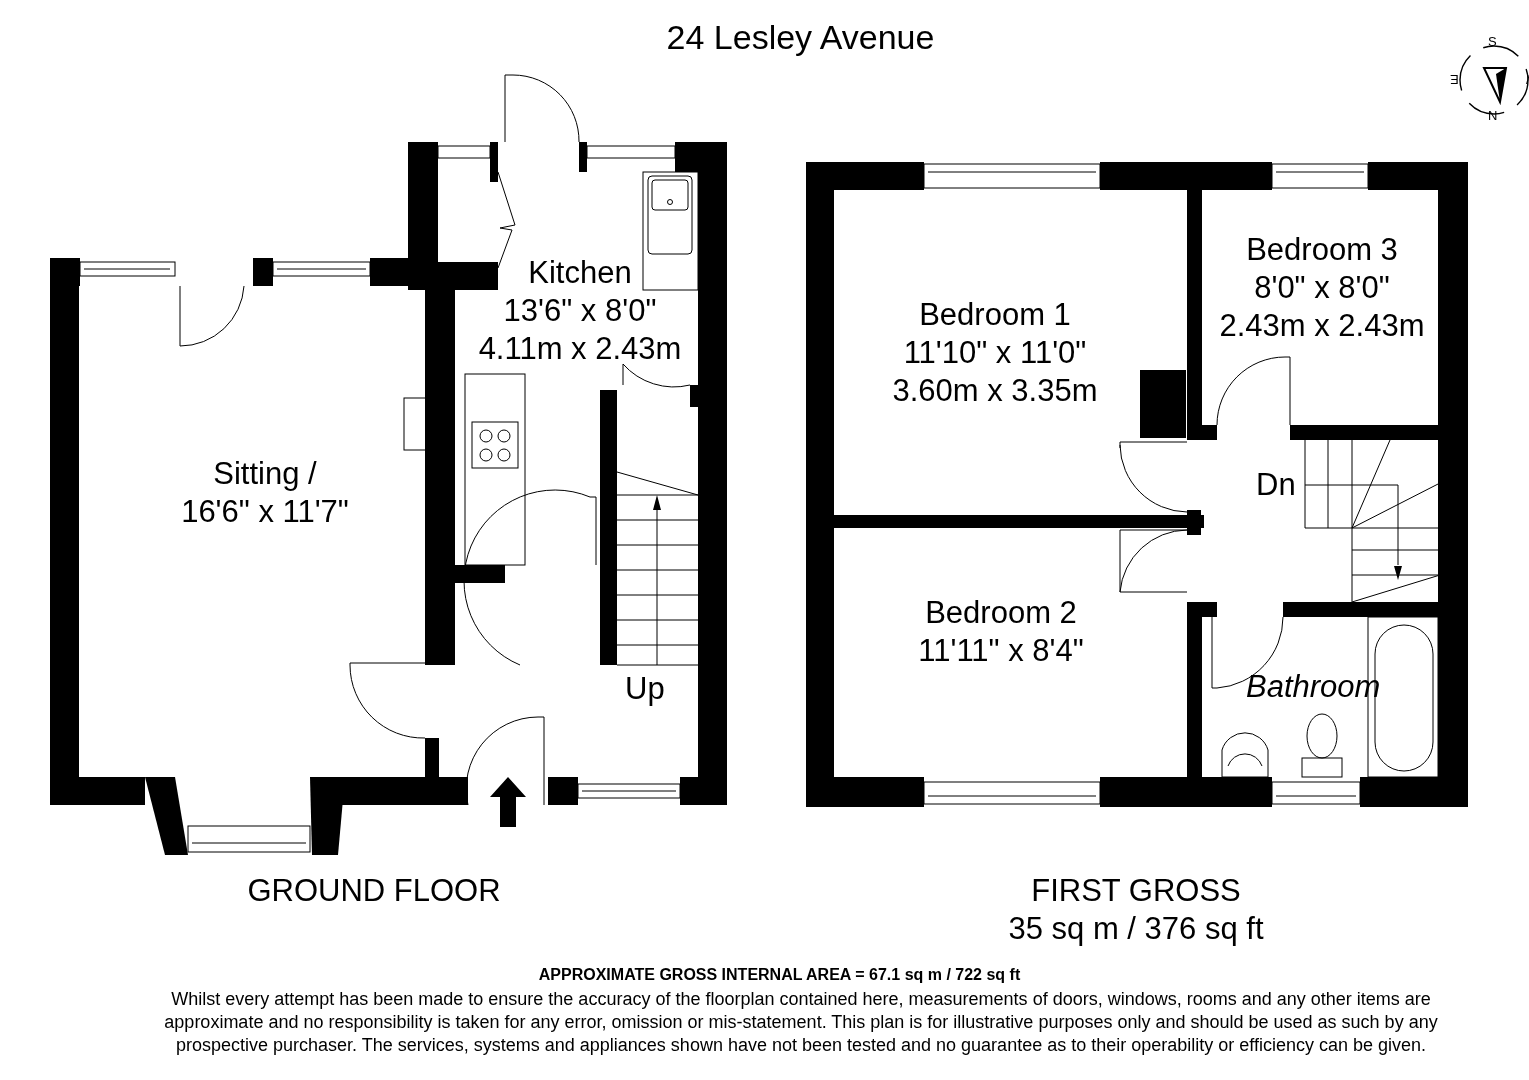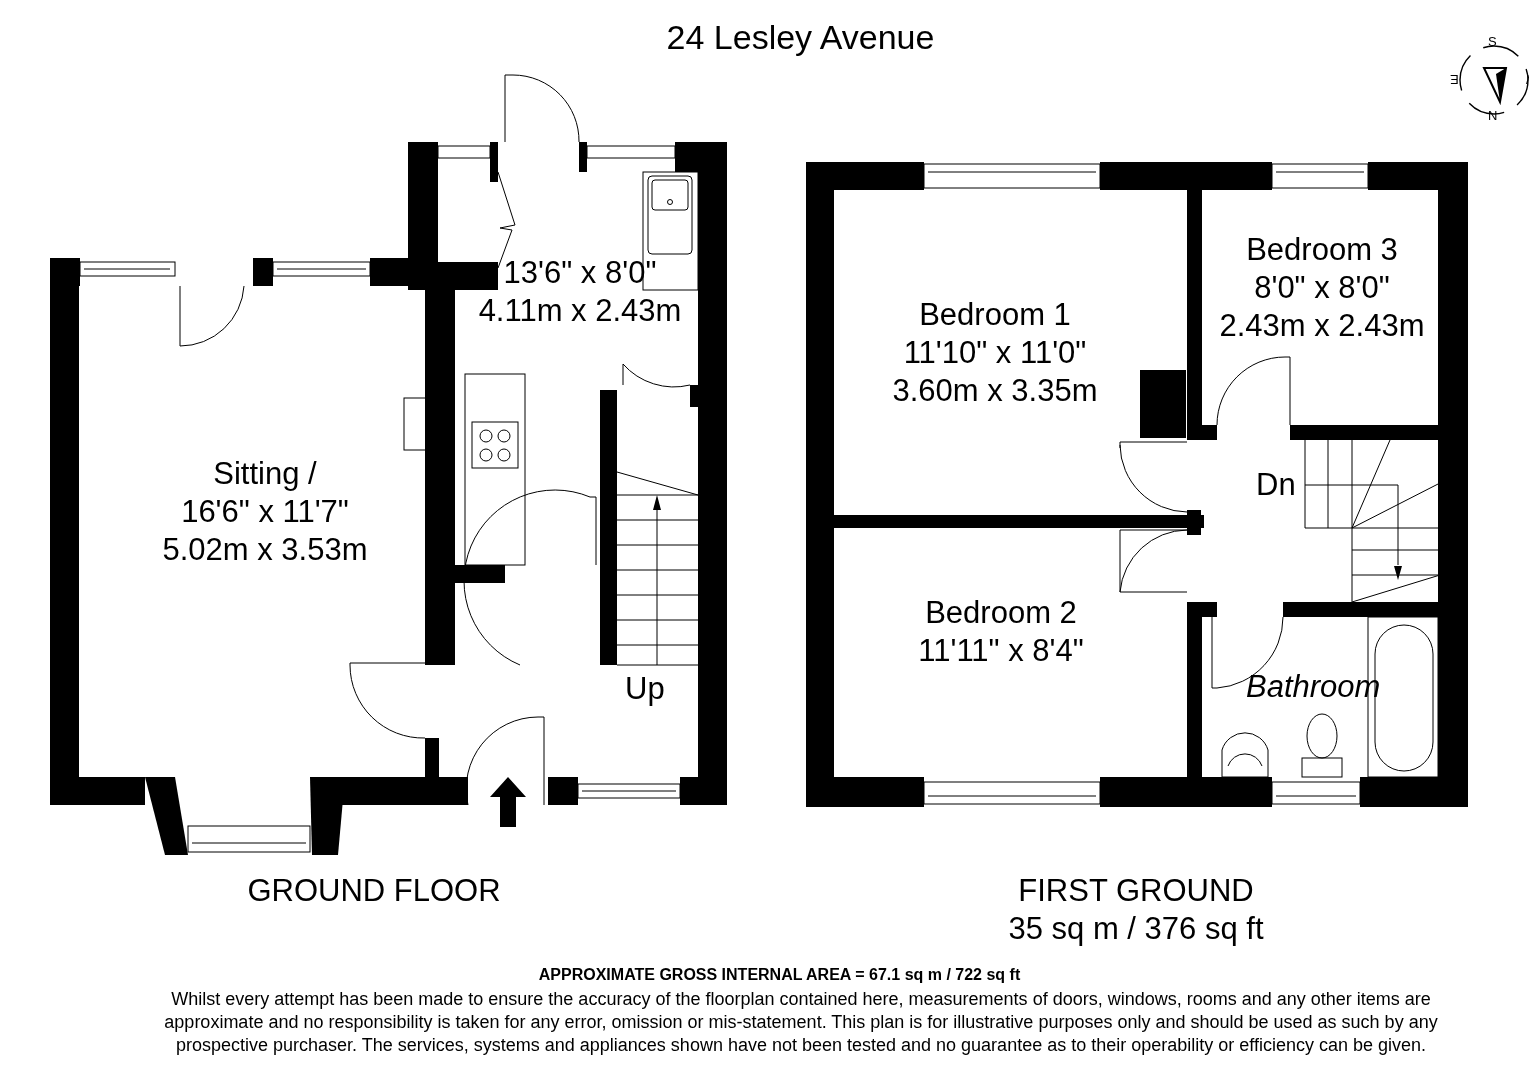--- a/index.html
+++ b/index.html
@@ -164,27 +164,27 @@
     <ellipse cx="1322" cy="736" rx="15" ry="22"></ellipse>
     <rect x="1302" y="758" width="40" height="19"></rect>
 
     <path d="M1222 777 L1222 750 A24 24 0 0 1 1268 750 L1268 777 Z"></path>
     <path d="M1228 766 A18 18 0 0 1 1262 766"></path>
   </g>
   <polygon points="1398,580 1394,566 1402,566" fill="#000"></polygon>
 </svg>
 
 <div class="room-label" style="left:462px;top:254px;width:236px;">
+  <div>Kitchen</div>
   <div>13'6" x 8'0"</div>
   <div>4.11m x 2.43m</div>
 </div>
 <div class="room-label" style="left:100px;top:455px;width:330px;">
   <div>Sitting /</div>
   <div>16'6" x 11'7"</div>
-  <div>5.02m x 3.53m</div>
 </div>
 <div class="room-label" style="left:625px;top:670px;">Up</div>
 
 <div class="room-label" style="left:860px;top:296px;width:270px;">
   <div>Bedroom 1</div>
   <div>11'10" x 11'0"</div>
   <div>3.60m x 3.35m</div>
 </div>
 <div class="room-label" style="left:1202px;top:231px;width:240px;">
   <div>Bedroom 3</div>
@@ -195,18 +195,18 @@
   <div>Bedroom 2</div>
   <div>11'11" x 8'4"</div>
 </div>
 <div class="room-label" style="left:1246px;top:668px;font-style:italic;">Bathroom</div>
 <div class="room-label" style="left:1256px;top:466px;">Dn</div>
 
 <div class="floor-label" style="left:174px;top:872px;width:400px;">
   <div>GROUND FLOOR</div>
 </div>
 <div class="floor-label" style="left:936px;top:872px;width:400px;">
-  <div>FIRST GROUND</div>
+  <div>FIRST GROSS</div>
   <div>35 sq m / 376 sq ft</div>
 </div>
 
 <div class="abs gia">APPROXIMATE GROSS INTERNAL AREA = 67.1 sq m / 722 sq ft</div>
 <div class="abs disclaimer">Whilst every attempt has been made to ensure the accuracy of the floorplan contained here, measurements of doors, windows, rooms and any other items are approximate and no responsibility is taken for any error, omission or mis-statement. This plan is for illustrative purposes only and should be used as such by any prospective purchaser. The services, systems and appliances shown have not been tested and no guarantee as to their operability or efficiency can be given.</div>
 
 </body></html>

